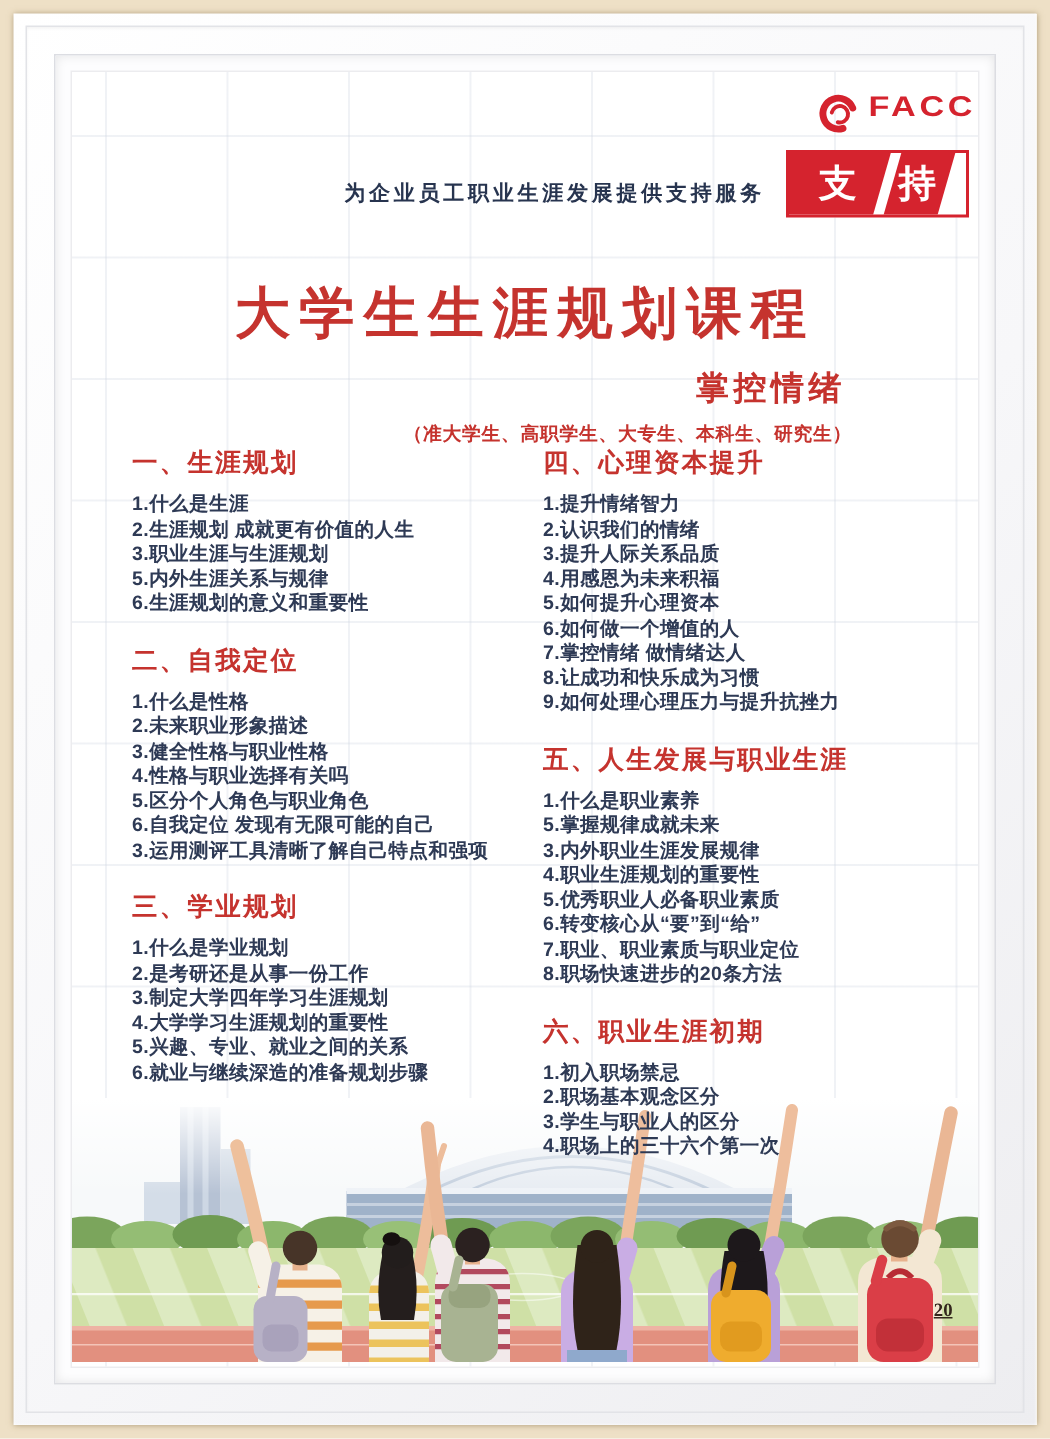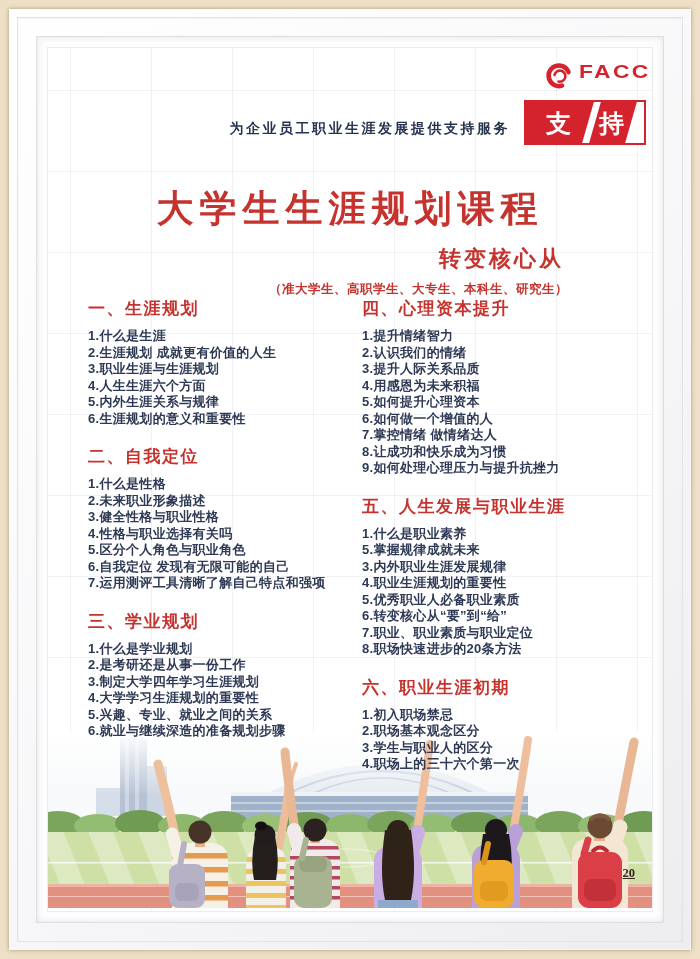--- a/index.html
+++ b/index.html
@@ -98,44 +98,43 @@
     <div class="badge">
       <span class="badge-red b1"></span>
       <span class="badge-red b2"></span>
       <span class="badge-char lft">支</span>
       <span class="badge-char rgt">持</span>
     </div>
   </div>
 
   <div class="title-block">
     <div class="main-title">大学生生涯规划课程</div>
-    <div class="duration">转变核心从</div>
+    <div class="duration">掌控情绪</div>
     <div class="audience">（准大学生、高职学生、大专生、本科生、研究生）</div>
   </div>
 
   <div class="columns">
     <div class="column">
         <div class="course-section">
           <div class="sec-heading">一、生涯规划</div>
           <div class="sec-item">1.什么是生涯</div>
           <div class="sec-item">2.生涯规划 成就更有价值的人生</div>
           <div class="sec-item">3.职业生涯与生涯规划</div>
-          <div class="sec-item">4.人生生涯六个方面</div>
           <div class="sec-item">5.内外生涯关系与规律</div>
           <div class="sec-item">6.生涯规划的意义和重要性</div>
         </div>
         <div class="course-section">
           <div class="sec-heading">二、自我定位</div>
           <div class="sec-item">1.什么是性格</div>
           <div class="sec-item">2.未来职业形象描述</div>
           <div class="sec-item">3.健全性格与职业性格</div>
           <div class="sec-item">4.性格与职业选择有关吗</div>
           <div class="sec-item">5.区分个人角色与职业角色</div>
           <div class="sec-item">6.自我定位 发现有无限可能的自己</div>
-          <div class="sec-item">7.运用测评工具清晰了解自己特点和强项</div>
+          <div class="sec-item">3.运用测评工具清晰了解自己特点和强项</div>
         </div>
         <div class="course-section">
           <div class="sec-heading">三、学业规划</div>
           <div class="sec-item">1.什么是学业规划</div>
           <div class="sec-item">2.是考研还是从事一份工作</div>
           <div class="sec-item">3.制定大学四年学习生涯规划</div>
           <div class="sec-item">4.大学学习生涯规划的重要性</div>
           <div class="sec-item">5.兴趣、专业、就业之间的关系</div>
           <div class="sec-item">6.就业与继续深造的准备规划步骤</div>
         </div>

